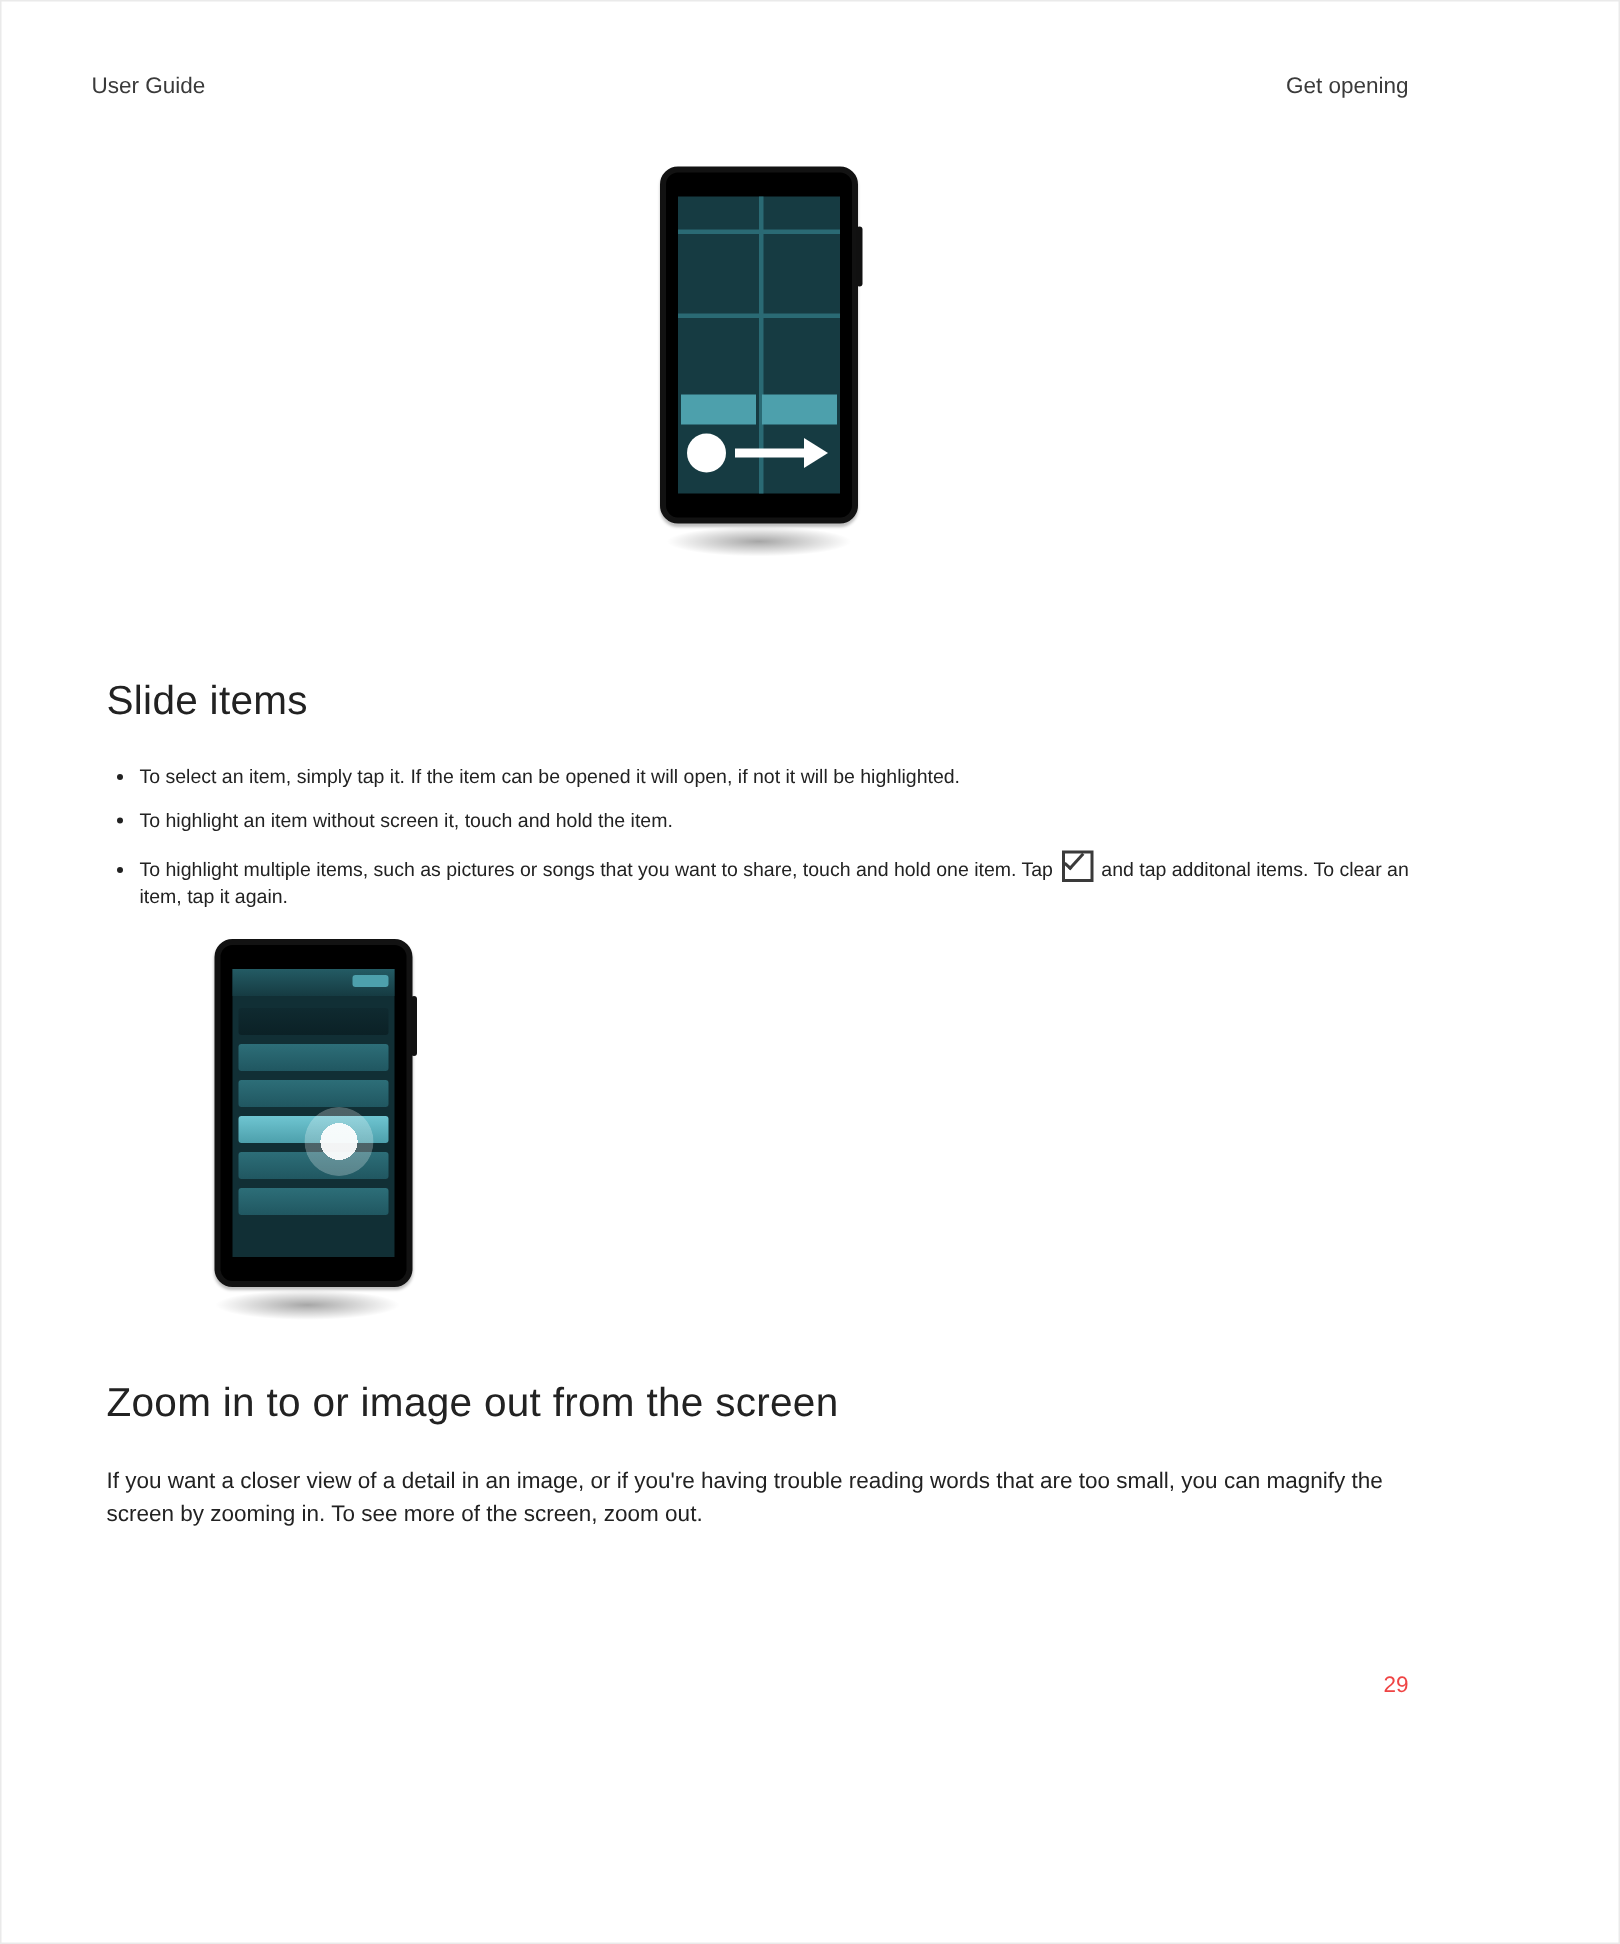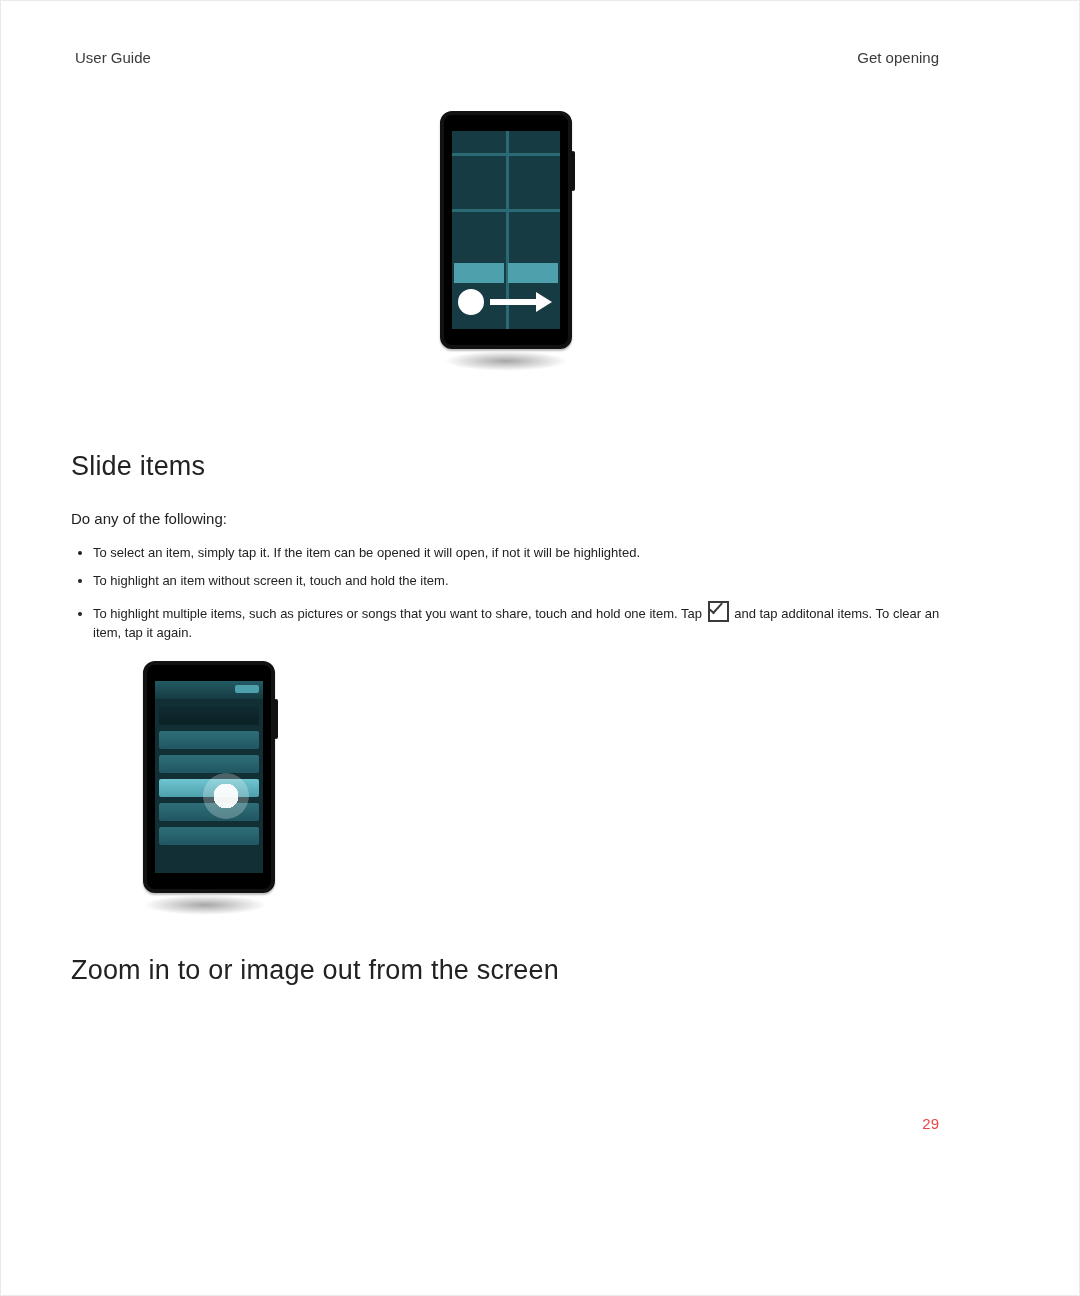--- a/index.html
+++ b/index.html
@@ -19,21 +19,21 @@
     background: #fff;
     border: 1px solid #eaeaea;
     box-sizing: border-box;
   }
   .header-left, .header-right {
     position: absolute;
     top: 46px;
     font-size: 15px;
     color: #3a3a3a;
   }
-  .header-left { left: 74px; }
+  .header-left { left: 60px; }
   .header-right { right: 140px; }
   .page-num {
     position: absolute;
     right: 140px;
     bottom: 160px;
     font-size: 15px;
     color: #ef4444;
   }
   .body-content { position: absolute; top: 110px; left: 70px; width: 870px; }
 
@@ -153,21 +153,20 @@
                   <div class="head"></div>
               </div>
             </div>
           </div>
         </div>
         <div class="reflection"></div>
       </div>
     </div>
 
     <div class="h2">Slide items</div>
-    <div class="p">Do any of the following:</div>
     <ul class="bullets">
       <li>To select an item, simply tap it. If the item can be opened it will open, if not it will be highlighted.</li>
       <li>To highlight an item without screen it, touch and hold the item.</li>
       <li>
         <span>To highlight multiple items, such as pictures or songs that you want to share, touch and hold one item. Tap </span>
         <span class="checkbox-icon"></span>
         <span> and tap additonal items. To clear an item, tap it again.</span>
       </li>
     </ul>
 
@@ -186,17 +185,18 @@
             <div class="rowband"></div>
             <div class="rowband"></div>
           </div>
           <div class="touch-ring"></div>
         </div>
       </div>
     </div>
     <div class="reflection2"></div>
 
     <div class="h2" style="margin-top:36px;">Zoom in to or image out from the screen</div>
+    <div class="p">If you want a closer view of a detail in an image, or if you're having trouble reading words that are too small, you can magnify the screen by zooming in. To see more of the screen, zoom out.</div>
 
   </div>
 
   <div class="page-num">29</div>
 </div>
 
 </body></html>

